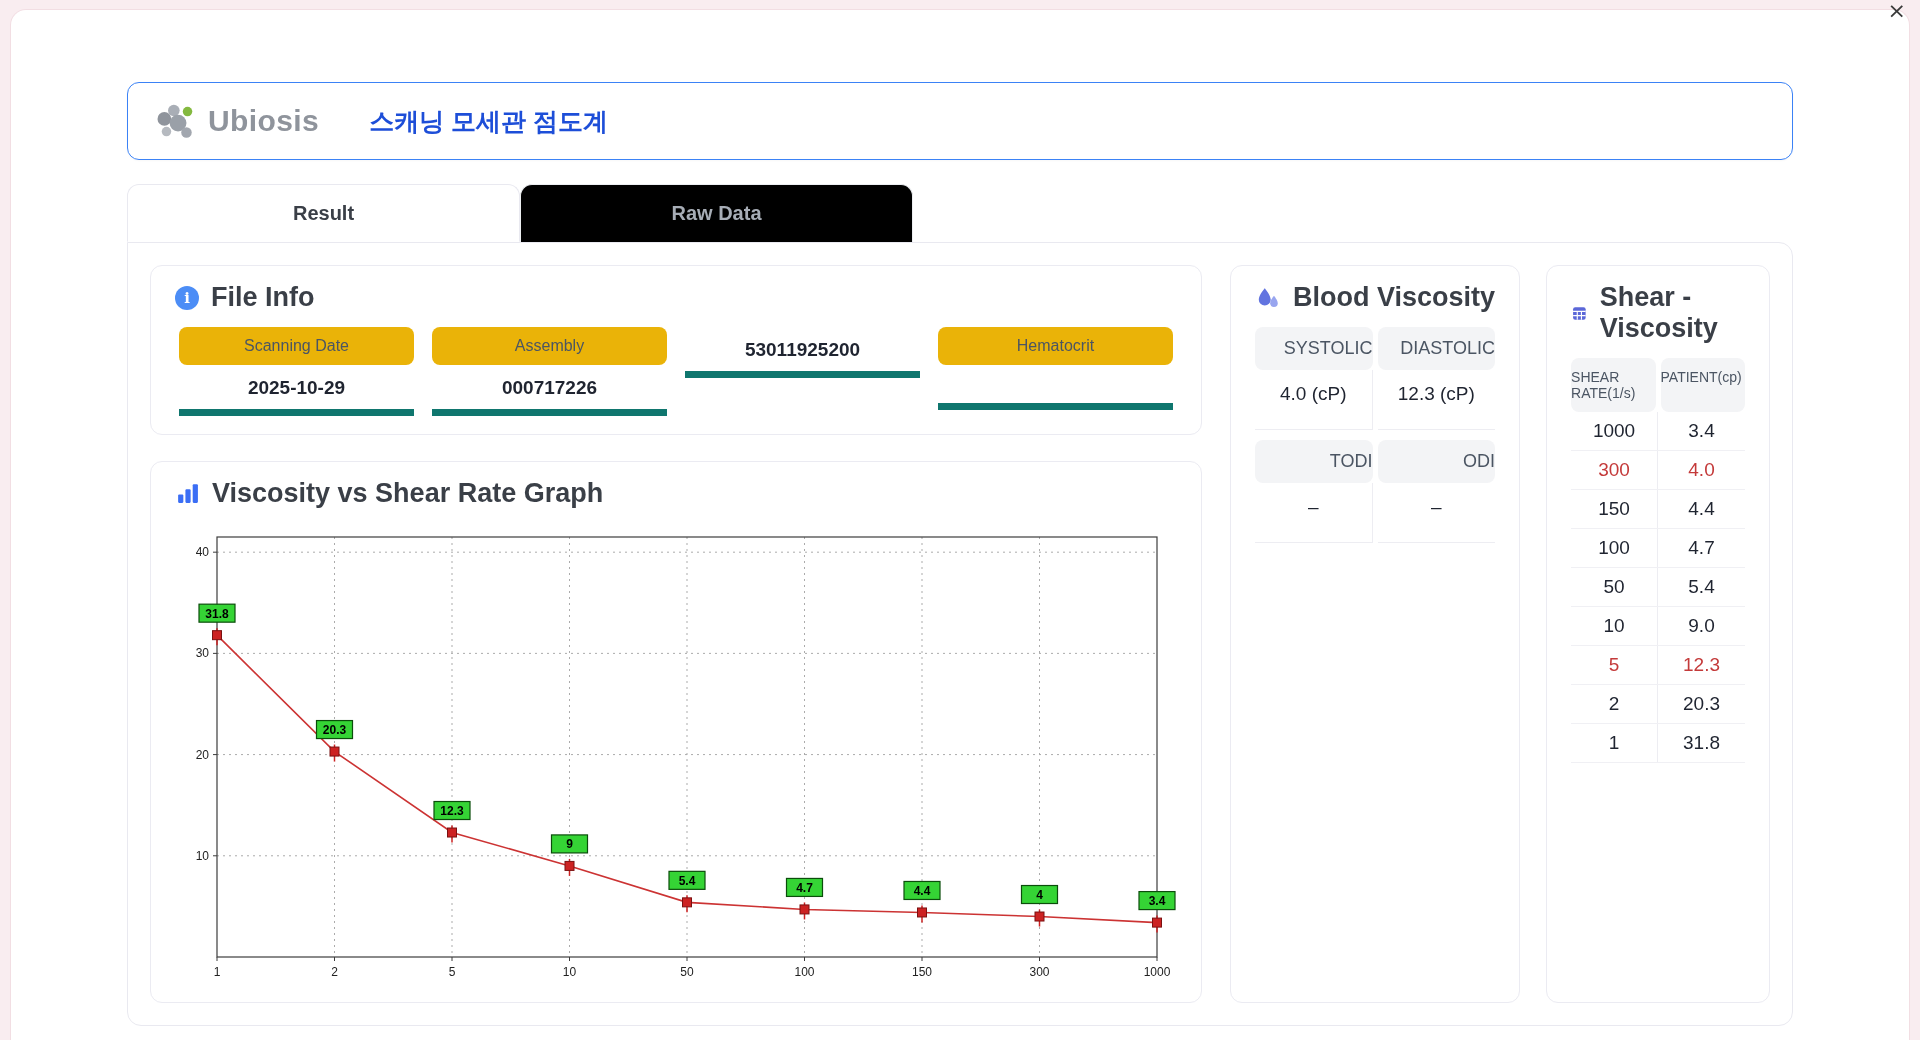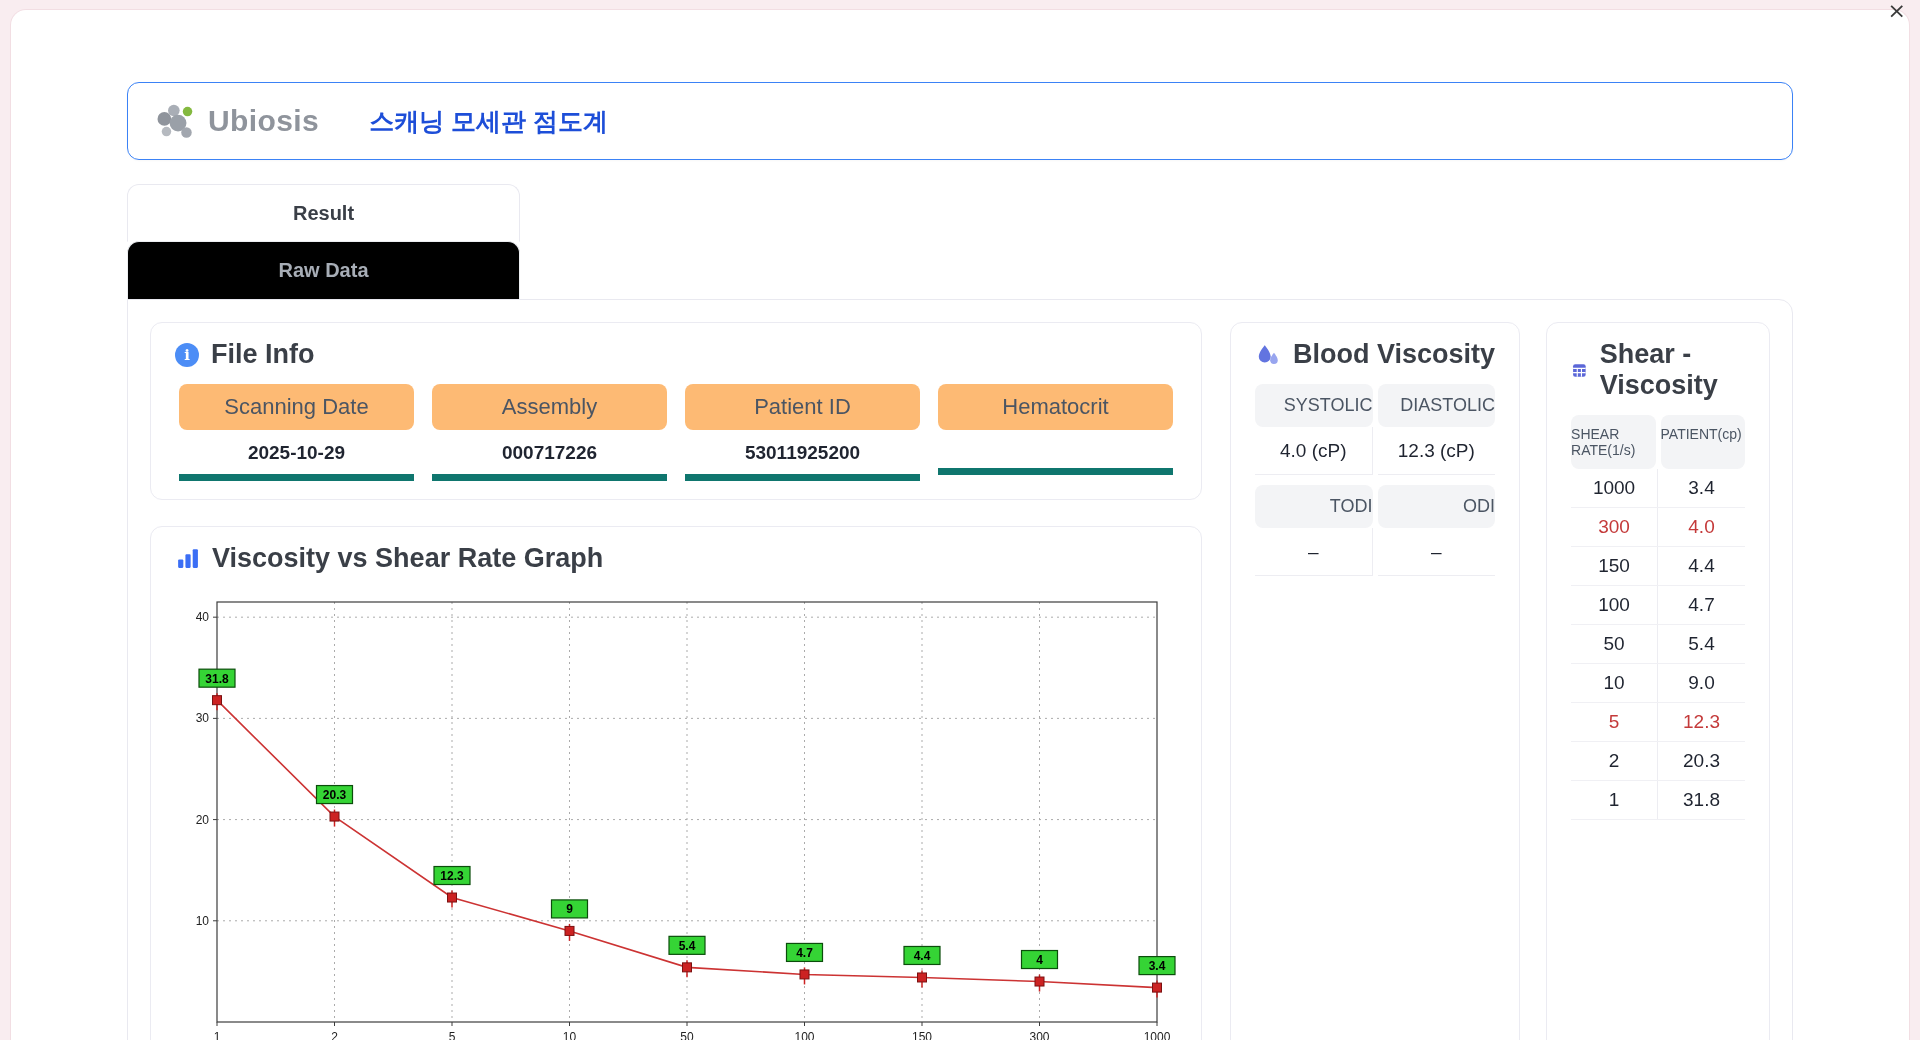--- a/index.html
+++ b/index.html
@@ -27,21 +27,21 @@
     height:78px;
     border:1px solid #3b82f6; border-radius:12px;
     display:flex; align-items:center; gap:50px;
     padding:0 28px;
     box-shadow:0 1px 2px rgba(0,0,0,.03);
   }
   .brand { display:flex; align-items:center; gap:10px; }
   .brand-text { font-size:30px; color:#8f949c; font-weight:600; letter-spacing:.4px; }
   .app-title { font-size:25px; font-weight:700; color:#1d4ed8; }
   
-  .tabs { display:flex; margin-top:24px; position:relative; z-index:2;flex-direction:column; }
+  .tabs { display:flex; margin-top:24px; position:relative; z-index:2; }
   .tab {
     width:393px; height:58px;
     display:flex; align-items:center; justify-content:center;
     font-size:20px; border-radius:12px 12px 0 0; cursor:pointer;
   }
   .tab.active {
     background:#fff; border:1px solid #e9e9f0; border-bottom:1px solid #fff;
     margin-bottom:-1px; color:#3a3f47; font-weight:700;
   }
   .tab.inactive {
@@ -62,39 +62,39 @@
     width:24px; height:24px; border-radius:50%;
     background:#4c8df6; color:#fff;
     display:flex; align-items:center; justify-content:center;
     font-size:15px; font-weight:700; font-family:"DejaVu Serif",serif;
     flex:0 0 auto;
   }
   
   .fields { display:flex; gap:18px; padding:0 4px; }
   .field { flex:1; }
   .field-label {
-    background:#fdba74; border-radius:8px; text-align:center;
-    padding:10px 0; font-size:22px; color:#4b5563; font-weight:500;
+    background:#eab308; border-radius:8px; text-align:center;
+    padding:10px 0; font-size:16px; color:#4b5563; font-weight:500;
   }
   .field-value {
     text-align:center; padding:12px 0 10px; min-height:45px;
     font-size:19px; color:#1f2430; border-bottom:7px solid #0f766e;font-weight:bold;
   }
   
   .graph-card { flex:1; overflow:hidden; }
   .chart-svg { display:block; margin-top:2px; }
   
   .bv-grid { display:grid; grid-template-columns:1fr 1fr; column-gap:5px; }
   .bv-head {
     background:#f3f4f6; border-radius:8px; text-align:right;
     padding:11px 0; font-size:18px; color:#4b5563; font-weight:500;
   }
   .bv-head.mt { margin-top:10px; }
   .bv-val {
-    text-align:center; padding:13px 0 12px; font-size:19px; color:#1f2430;
+    text-align:center; padding:13px 0 24px; font-size:19px; color:#1f2430;
     border-bottom:1px solid #ededf2;
   }
   .bv-val.divider { border-right:1px solid #ededf2; }
   
   .sv-card { flex:1; overflow:hidden; }
   .sv-head { display:grid; grid-template-columns:1fr 1fr; column-gap:5px; }
   .sv-head .cell {
     background:#f3f4f6; border-radius:8px; text-align:left;
     padding:11px 0; font-size:14px; color:#4b5563; font-weight:500;
   }
@@ -146,21 +146,20 @@
         <div class="fields">
           <div class="field">
             <div class="field-label">Scanning Date</div>
             <div class="field-value">2025-10-29</div>
           </div>
           <div class="field">
             <div class="field-label">Assembly</div>
             <div class="field-value">000717226</div>
           </div>
           <div class="field">
-            <div class="field-label">Patient ID</div>
             <div class="field-value">53011925200</div>
           </div>
           <div class="field">
             <div class="field-label">Hematocrit</div>
             <div class="field-value"></div>
           </div>
         </div>
       </section>
 
       <section class="card graph-card">

